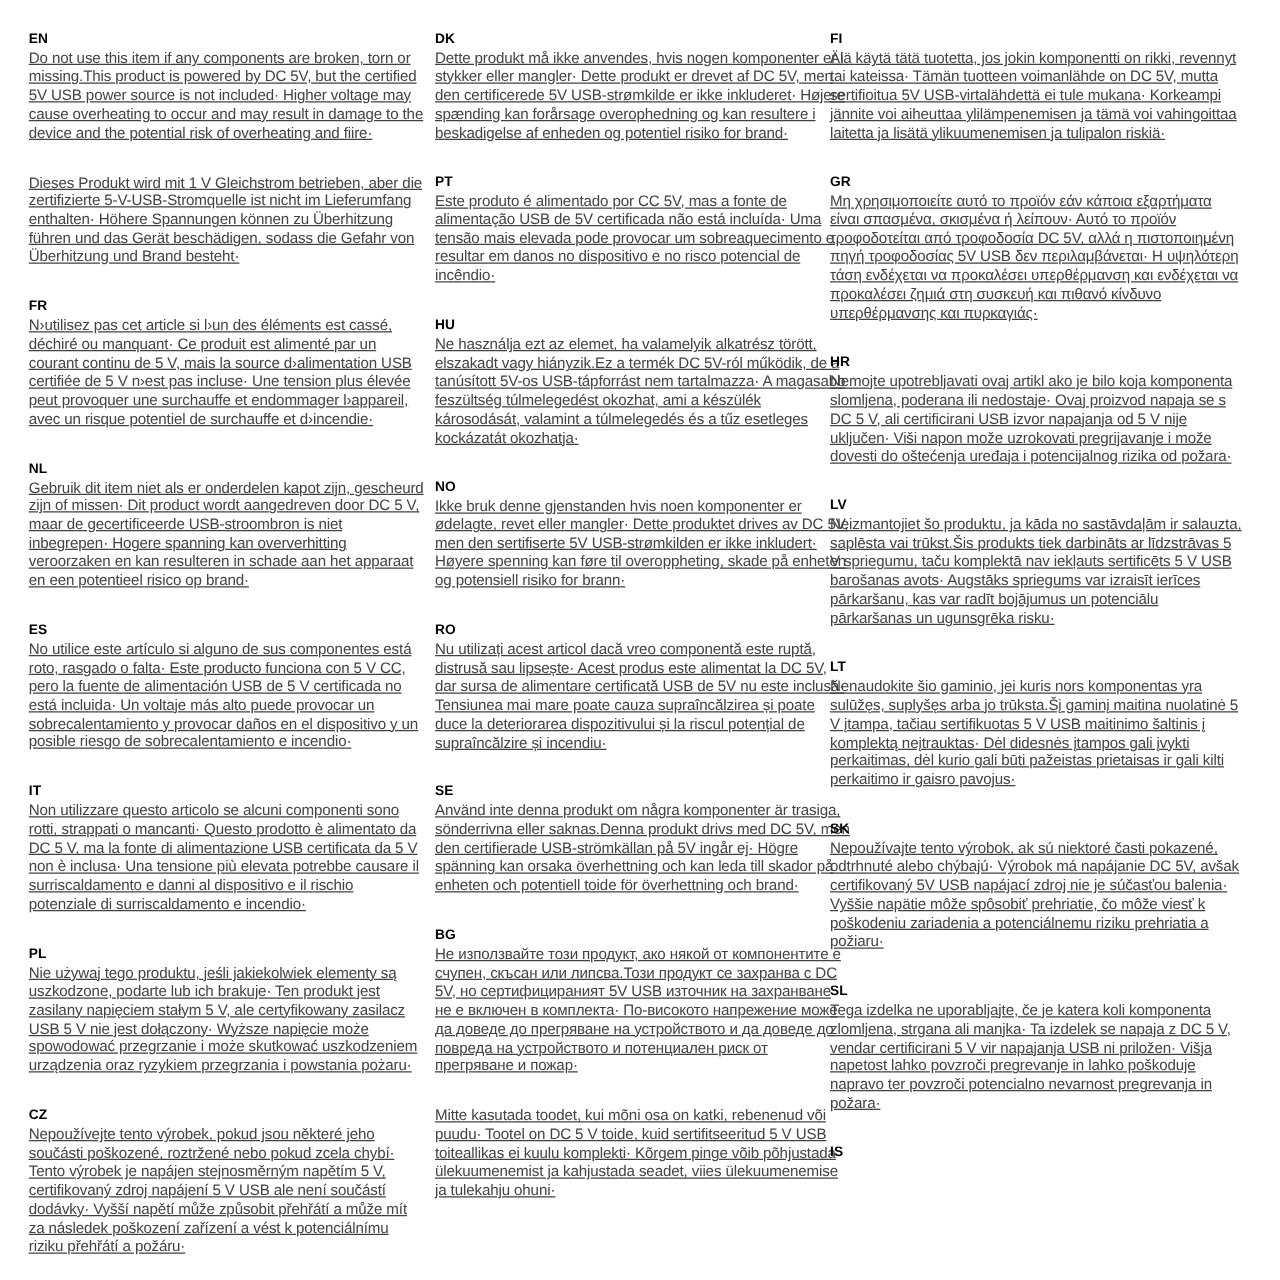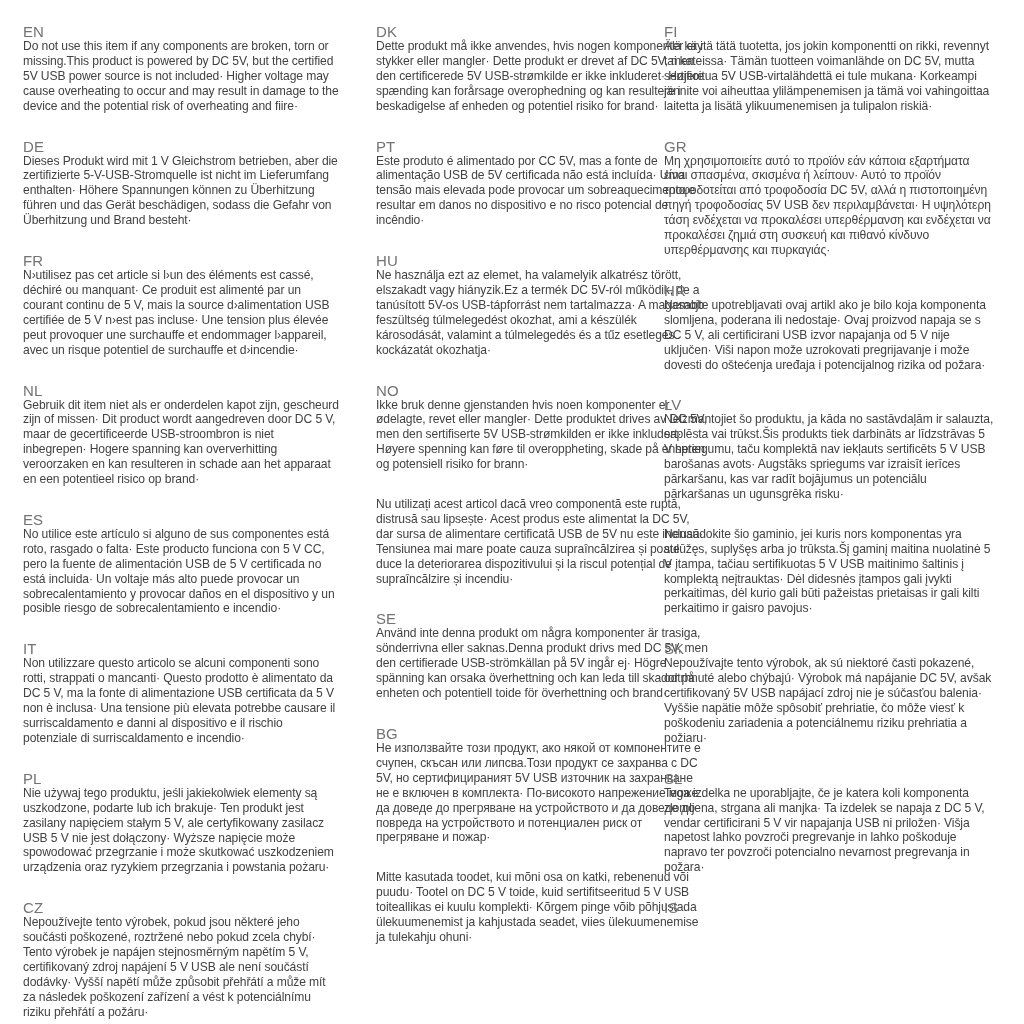--- a/index.html
+++ b/index.html
@@ -16,54 +16,54 @@
     height: 1024px;
     background: #ffffff;
     font-family: "Liberation Sans", "DejaVu Sans", sans-serif;
     color: #3f3f3f;
   }
   .col {
     position: absolute;
     top: 24px;
   }
   .col-1 { left: 23px;  width: 317px; }
-  .col-2 { left: 348px; width: 332px; margin-left: 28px; }
+  .col-2 { left: 348px; width: 332px; }
   .col-3 { left: 664px; width: 330px; }
   .section {
     margin: 0 0 25px 0;
   }
   .lang-code {
-    font-size: 15px;
+    font-size: 11px;
     line-height: 15px;
-    font-weight: normal;
-    color: #737373;
+    font-weight: bold;
+    color: #000000;
     margin: 0;
     letter-spacing: 0.1px;
   }
   .lang-text {
     font-size: 12.1px;
     line-height: 14.9px;
     margin: 0;
     color: #424242;
     letter-spacing: -0.1px;
     word-spacing: 0px;
+    text-decoration: underline;
   }
 </style>
 </head>
 <body>
 
 <div class="page">
 
   <div class="col col-1">
     <div class="section">
       <p class="lang-code">EN</p>
       <p class="lang-text">Do not use this item if any components are broken, torn or missing.This product is powered by DC 5V, but the certified 5V USB power source is not included· Higher voltage may cause overheating to occur and may result in damage to the device and the potential risk of overheating and fiire·</p>
     </div>
     <div class="section">
-      <p class="lang-code">DE</p>
       <p class="lang-text">Dieses Produkt wird mit 1 V Gleichstrom betrieben, aber die zertifizierte 5-V-USB-Stromquelle ist nicht im Lieferumfang enthalten· Höhere Spannungen können zu Überhitzung führen und das Gerät beschädigen, sodass die Gefahr von Überhitzung und Brand besteht·</p>
     </div>
     <div class="section">
       <p class="lang-code">FR</p>
       <p class="lang-text">N›utilisez pas cet article si l›un des éléments est cassé, déchiré ou manquant· Ce produit est alimenté par un courant continu de 5 V, mais la source d›alimentation USB certifiée de 5 V n›est pas incluse· Une tension plus élevée peut provoquer une surchauffe et endommager l›appareil, avec un risque potentiel de surchauffe et d›incendie·</p>
     </div>
     <div class="section">
       <p class="lang-code">NL</p>
       <p class="lang-text">Gebruik dit item niet als er onderdelen kapot zijn, gescheurd zijn of missen· Dit product wordt aangedreven door DC 5 V, maar de gecertificeerde USB-stroombron is niet inbegrepen· Hogere spanning kan oververhitting veroorzaken en kan resulteren in schade aan het apparaat en een potentieel risico op brand·</p>
     </div>
@@ -96,20 +96,21 @@
     </div>
     <div class="section">
       <p class="lang-code">HU</p>
       <p class="lang-text">Ne használja ezt az elemet, ha valamelyik alkatrész törött, elszakadt vagy hiányzik.Ez a termék DC 5V-ról működik, de a tanúsított 5V-os USB-tápforrást nem tartalmazza· A magasabb feszültség túlmelegedést okozhat, ami a készülék károsodását, valamint a túlmelegedés és a tűz esetleges kockázatát okozhatja·</p>
     </div>
     <div class="section">
       <p class="lang-code">NO</p>
       <p class="lang-text">Ikke bruk denne gjenstanden hvis noen komponenter er ødelagte, revet eller mangler· Dette produktet drives av DC 5V, men den sertifiserte 5V USB-strømkilden er ikke inkludert· Høyere spenning kan føre til overoppheting, skade på enheten og potensiell risiko for brann·</p>
     </div>
     <div class="section">
+      <p class="lang-code">RO</p>
       <p class="lang-text">Nu utilizați acest articol dacă vreo componentă este ruptă, distrusă sau lipsește· Acest produs este alimentat la DC 5V, dar sursa de alimentare certificată USB de 5V nu este inclusă· Tensiunea mai mare poate cauza supraîncălzirea și poate duce la deteriorarea dispozitivului și la riscul potențial de supraîncălzire și incendiu·</p>
     </div>
     <div class="section">
       <p class="lang-code">SE</p>
       <p class="lang-text">Använd inte denna produkt om några komponenter är trasiga, sönderrivna eller saknas.Denna produkt drivs med DC 5V, men den certifierade USB-strömkällan på 5V ingår ej· Högre spänning kan orsaka överhettning och kan leda till skador på enheten och potentiell toide för överhettning och brand·</p>
     </div>
     <div class="section">
       <p class="lang-code">BG</p>
       <p class="lang-text">Не използвайте този продукт, ако някой от компонентите е счупен, скъсан или липсва.Този продукт се захранва с DC 5V, но сертифицираният 5V USB източник на захранване не е включен в комплекта· По-високото напрежение може да доведе до прегряване на устройството и да доведе до повреда на устройството и потенциален риск от прегряване и пожар·</p>
     </div>
@@ -129,20 +130,21 @@
     </div>
     <div class="section">
       <p class="lang-code">HR</p>
       <p class="lang-text">Nemojte upotrebljavati ovaj artikl ako je bilo koja komponenta slomljena, poderana ili nedostaje· Ovaj proizvod napaja se s DC 5 V, ali certificirani USB izvor napajanja od 5 V nije uključen· Viši napon može uzrokovati pregrijavanje i može dovesti do oštećenja uređaja i potencijalnog rizika od požara·</p>
     </div>
     <div class="section">
       <p class="lang-code">LV</p>
       <p class="lang-text">Neizmantojiet šo produktu, ja kāda no sastāvdaļām ir salauzta, saplēsta vai trūkst.Šis produkts tiek darbināts ar līdzstrāvas 5 V spriegumu, taču komplektā nav iekļauts sertificēts 5 V USB barošanas avots· Augstāks spriegums var izraisīt ierīces pārkaršanu, kas var radīt bojājumus un potenciālu pārkaršanas un ugunsgrēka risku·</p>
     </div>
     <div class="section">
+      <p class="lang-code">LT</p>
       <p class="lang-text">Nenaudokite šio gaminio, jei kuris nors komponentas yra sulūžęs, suplyšęs arba jo trūksta.Šį gaminį maitina nuolatinė 5 V įtampa, tačiau sertifikuotas 5 V USB maitinimo šaltinis į komplektą neįtrauktas· Dėl didesnės įtampos gali įvykti perkaitimas, dėl kurio gali būti pažeistas prietaisas ir gali kilti perkaitimo ir gaisro pavojus·</p>
     </div>
     <div class="section">
       <p class="lang-code">SK</p>
       <p class="lang-text">Nepoužívajte tento výrobok, ak sú niektoré časti pokazené, odtrhnuté alebo chýbajú· Výrobok má napájanie DC 5V, avšak certifikovaný 5V USB napájací zdroj nie je súčasťou balenia· Vyššie napätie môže spôsobiť prehriatie, čo môže viesť k poškodeniu zariadenia a potenciálnemu riziku prehriatia a požiaru·</p>
     </div>
     <div class="section">
       <p class="lang-code">SL</p>
       <p class="lang-text">Tega izdelka ne uporabljajte, če je katera koli komponenta zlomljena, strgana ali manjka· Ta izdelek se napaja z DC 5 V, vendar certificirani 5 V vir napajanja USB ni priložen· Višja napetost lahko povzroči pregrevanje in lahko poškoduje napravo ter povzroči potencialno nevarnost pregrevanja in požara·</p>
     </div>

